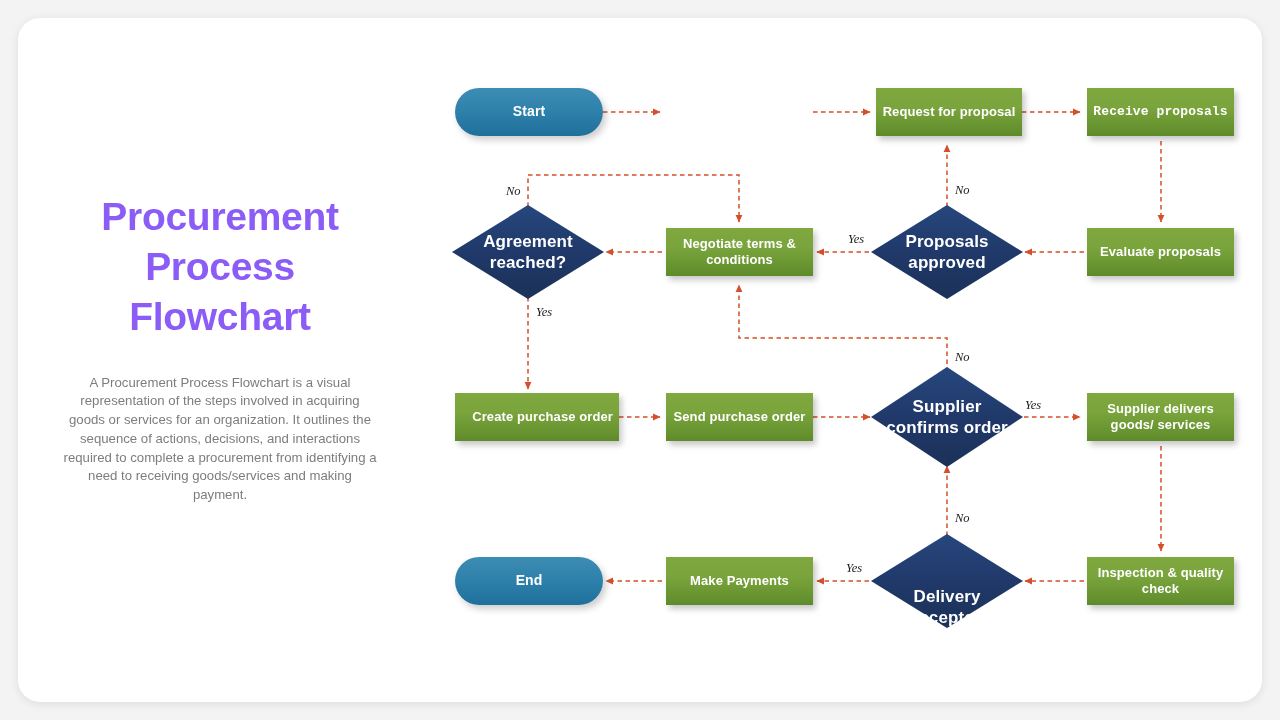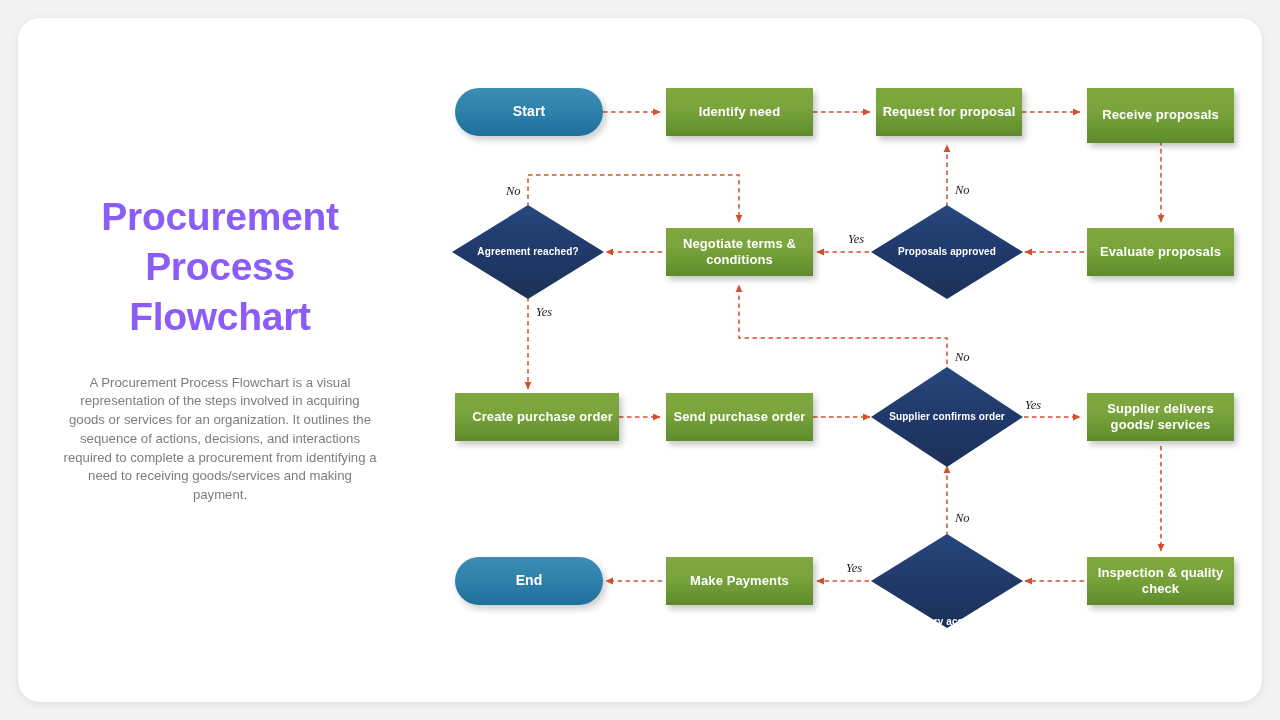--- a/index.html
+++ b/index.html
@@ -101,21 +101,21 @@
     position: absolute;
     left: 0; top: 0;
     width: 100%; height: 100%;
     background: linear-gradient(to bottom, #27477d 0%, #20396a 50%, #1b3158 100%);
     clip-path: polygon(50% 0%, 100% 50%, 50% 100%, 0% 50%);
     filter: drop-shadow(3px 4px 5px rgba(0,0,0,0.22));
   }
   .node.decision span {
     position: relative;
     z-index: 2;
-    font-size: 10px;
+    font-size: 17px;
   }
 
   .edge-label {
     position: absolute;
     font-size: 12.5px;
     font-style: italic;
     color: #1c1c1c;
     font-family: "Liberation Serif", serif;
     white-space: nowrap;
   }
@@ -170,29 +170,26 @@
         <path d="M 650,581 L 594,581"></path>
 
         <path d="M 935,536 L 935,466"></path>
       </g>
     </svg>
 
     <div class="node terminator" style="left:443px; top:88px; width:148px; height:48px;">
       <span>Start</span>
     </div>
 
-    <div class="node process" style="left:654px; top:88px; width:147px; height:48px;">
-      <span>Identify need</span>
-    </div>
 
     <div class="node process" style="left:864px; top:88px; width:146px; height:48px;">
       <span>Request for proposal</span>
     </div>
 
-    <div class="node process" style="left:1075px; top:88px; width:147px; height:55px;">
+    <div class="node process" style="left:1075px; top:88px; width:147px; height:48px;font-family:Liberation Mono, monospace;">
       <span>Receive proposals</span>
     </div>
 
     <div class="node process" style="left:1075px; top:228px; width:147px; height:48px;">
       <span>Evaluate proposals</span>
     </div>
 
     <div class="node decision" style="left:859px; top:205px; width:152px; height:94px;">
       <div class="dia"></div>
       <span>Proposals approved</span>

